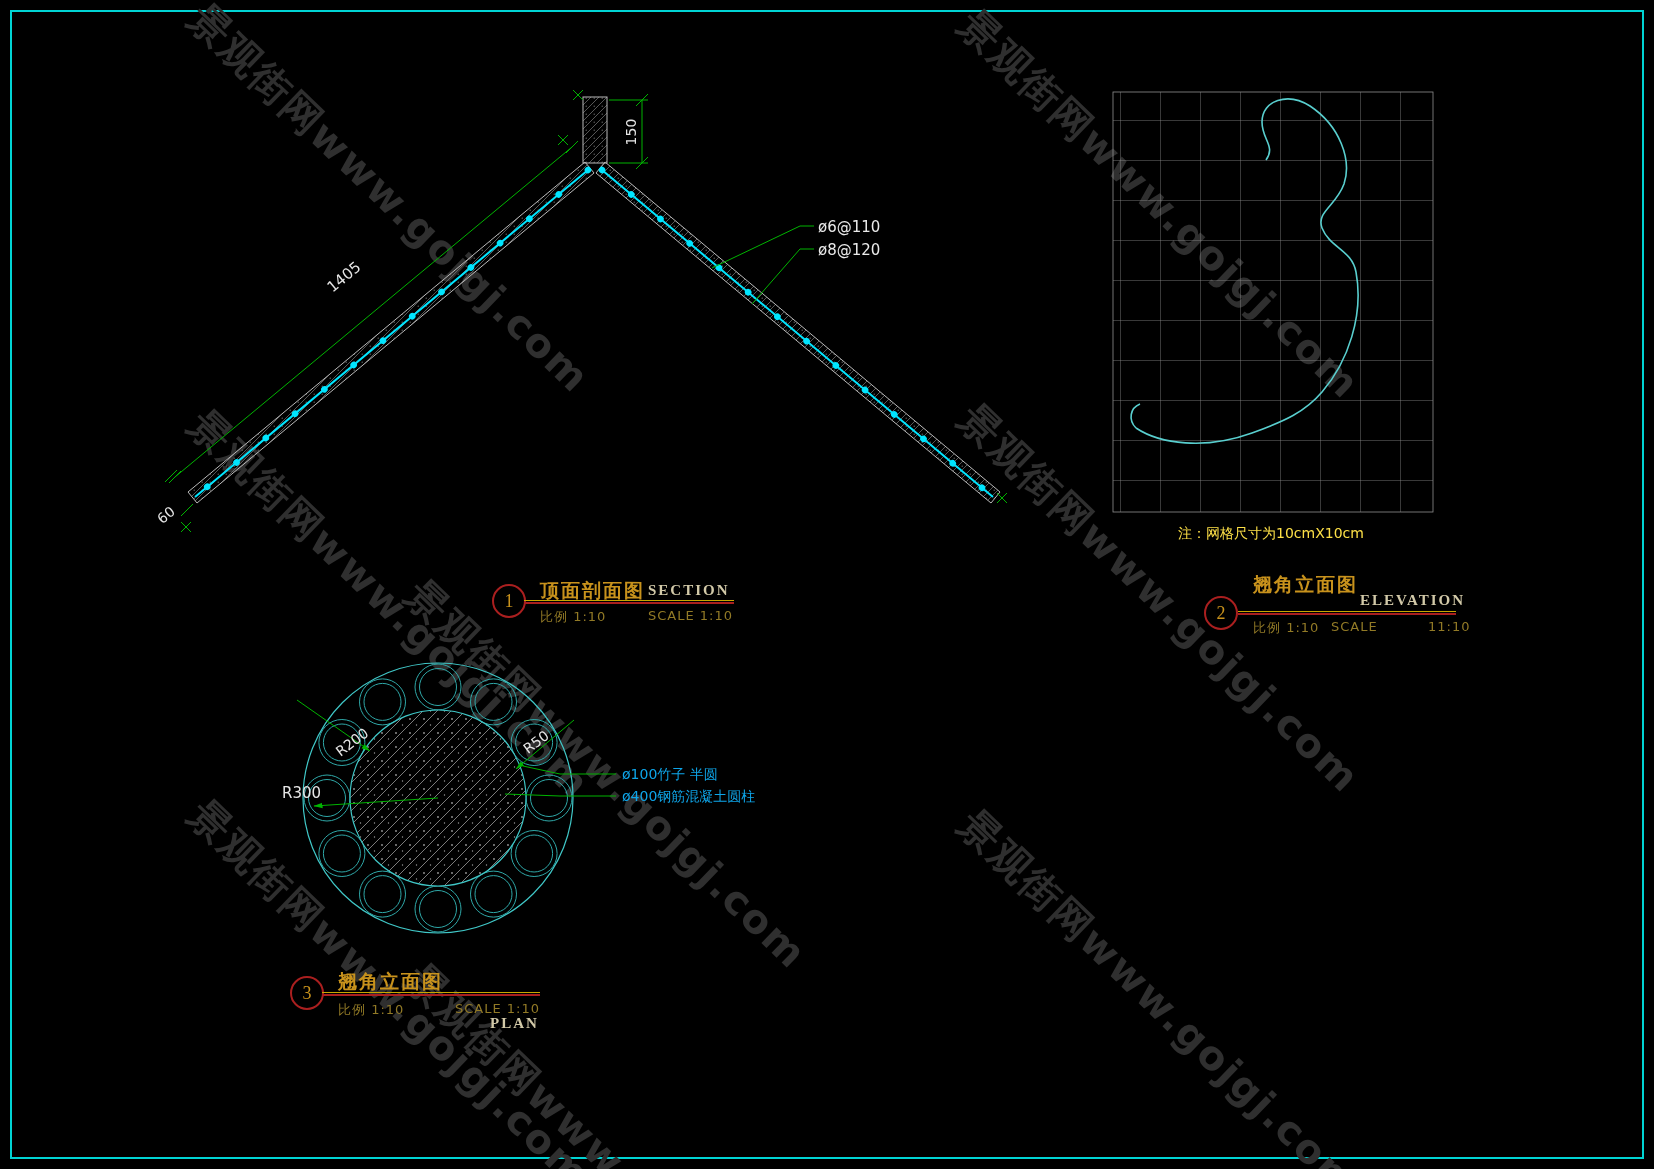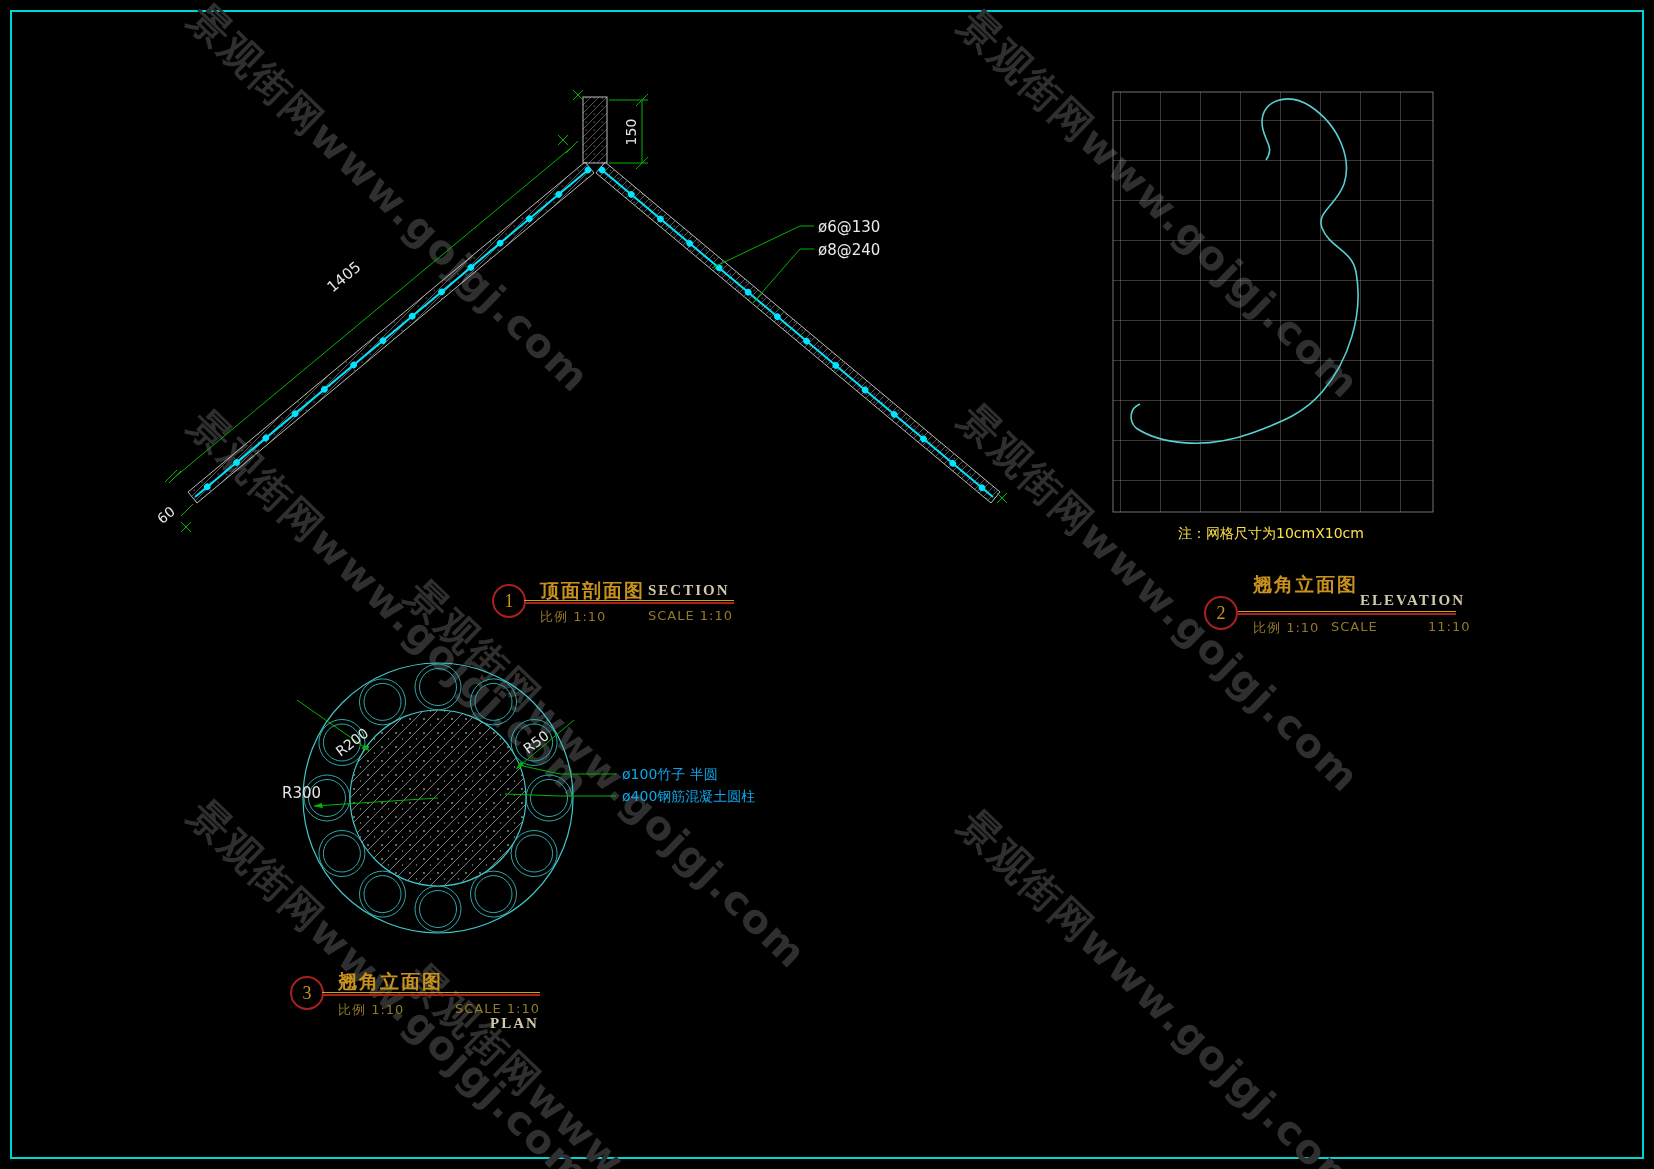--- a/index.html
+++ b/index.html
@@ -142,22 +142,22 @@
       <path d="M438 798 L314 806" marker-end="url(#arr)"></path>
       <path d="M574 720 L516 769" marker-end="url(#arr)"></path>
       <path d="M523 766 L560 774 L616 774"></path>
       <path d="M505 794 L560 796 L616 796"></path>
     </g>
   </svg>
 
   <div class="t dimtxt rot" style="left:312px;top:268px;width:64px;transform:rotate(-39.5deg)">1405</div>
   <div class="t dimtxt rot" style="left:611px;top:124px;width:40px;font-size:14px;transform:rotate(-90deg)">150</div>
   <div class="t dimtxt rot" style="left:148px;top:507px;width:36px;font-size:14px;transform:rotate(-39.5deg)">60</div>
-  <div class="t calltxt" style="left:818px;top:218px">ø6@130</div>
-  <div class="t calltxt" style="left:818px;top:241px">ø8@240</div>
+  <div class="t calltxt" style="left:818px;top:218px">ø6@110</div>
+  <div class="t calltxt" style="left:818px;top:241px">ø8@120</div>
 
   <div class="tb-circle" style="left:492px;top:584px">
     <span>1</span>
     </div>
   <div class="t tb-cn" style="left:540px;top:578px">顶面剖面图</div>
   <div class="t tb-en" style="left:648px;top:582px">SECTION</div>
   <div class="tb-line-y" style="left:524px;top:600px;width:210px"></div>
   <div class="tb-line-r" style="left:524px;top:602px;width:210px"></div>
   <div class="t tb-scale" style="left:540px;top:608px">比例 1:10</div>
   <div class="t tb-scale" style="left:648px;top:608px">SCALE 1:10</div>

